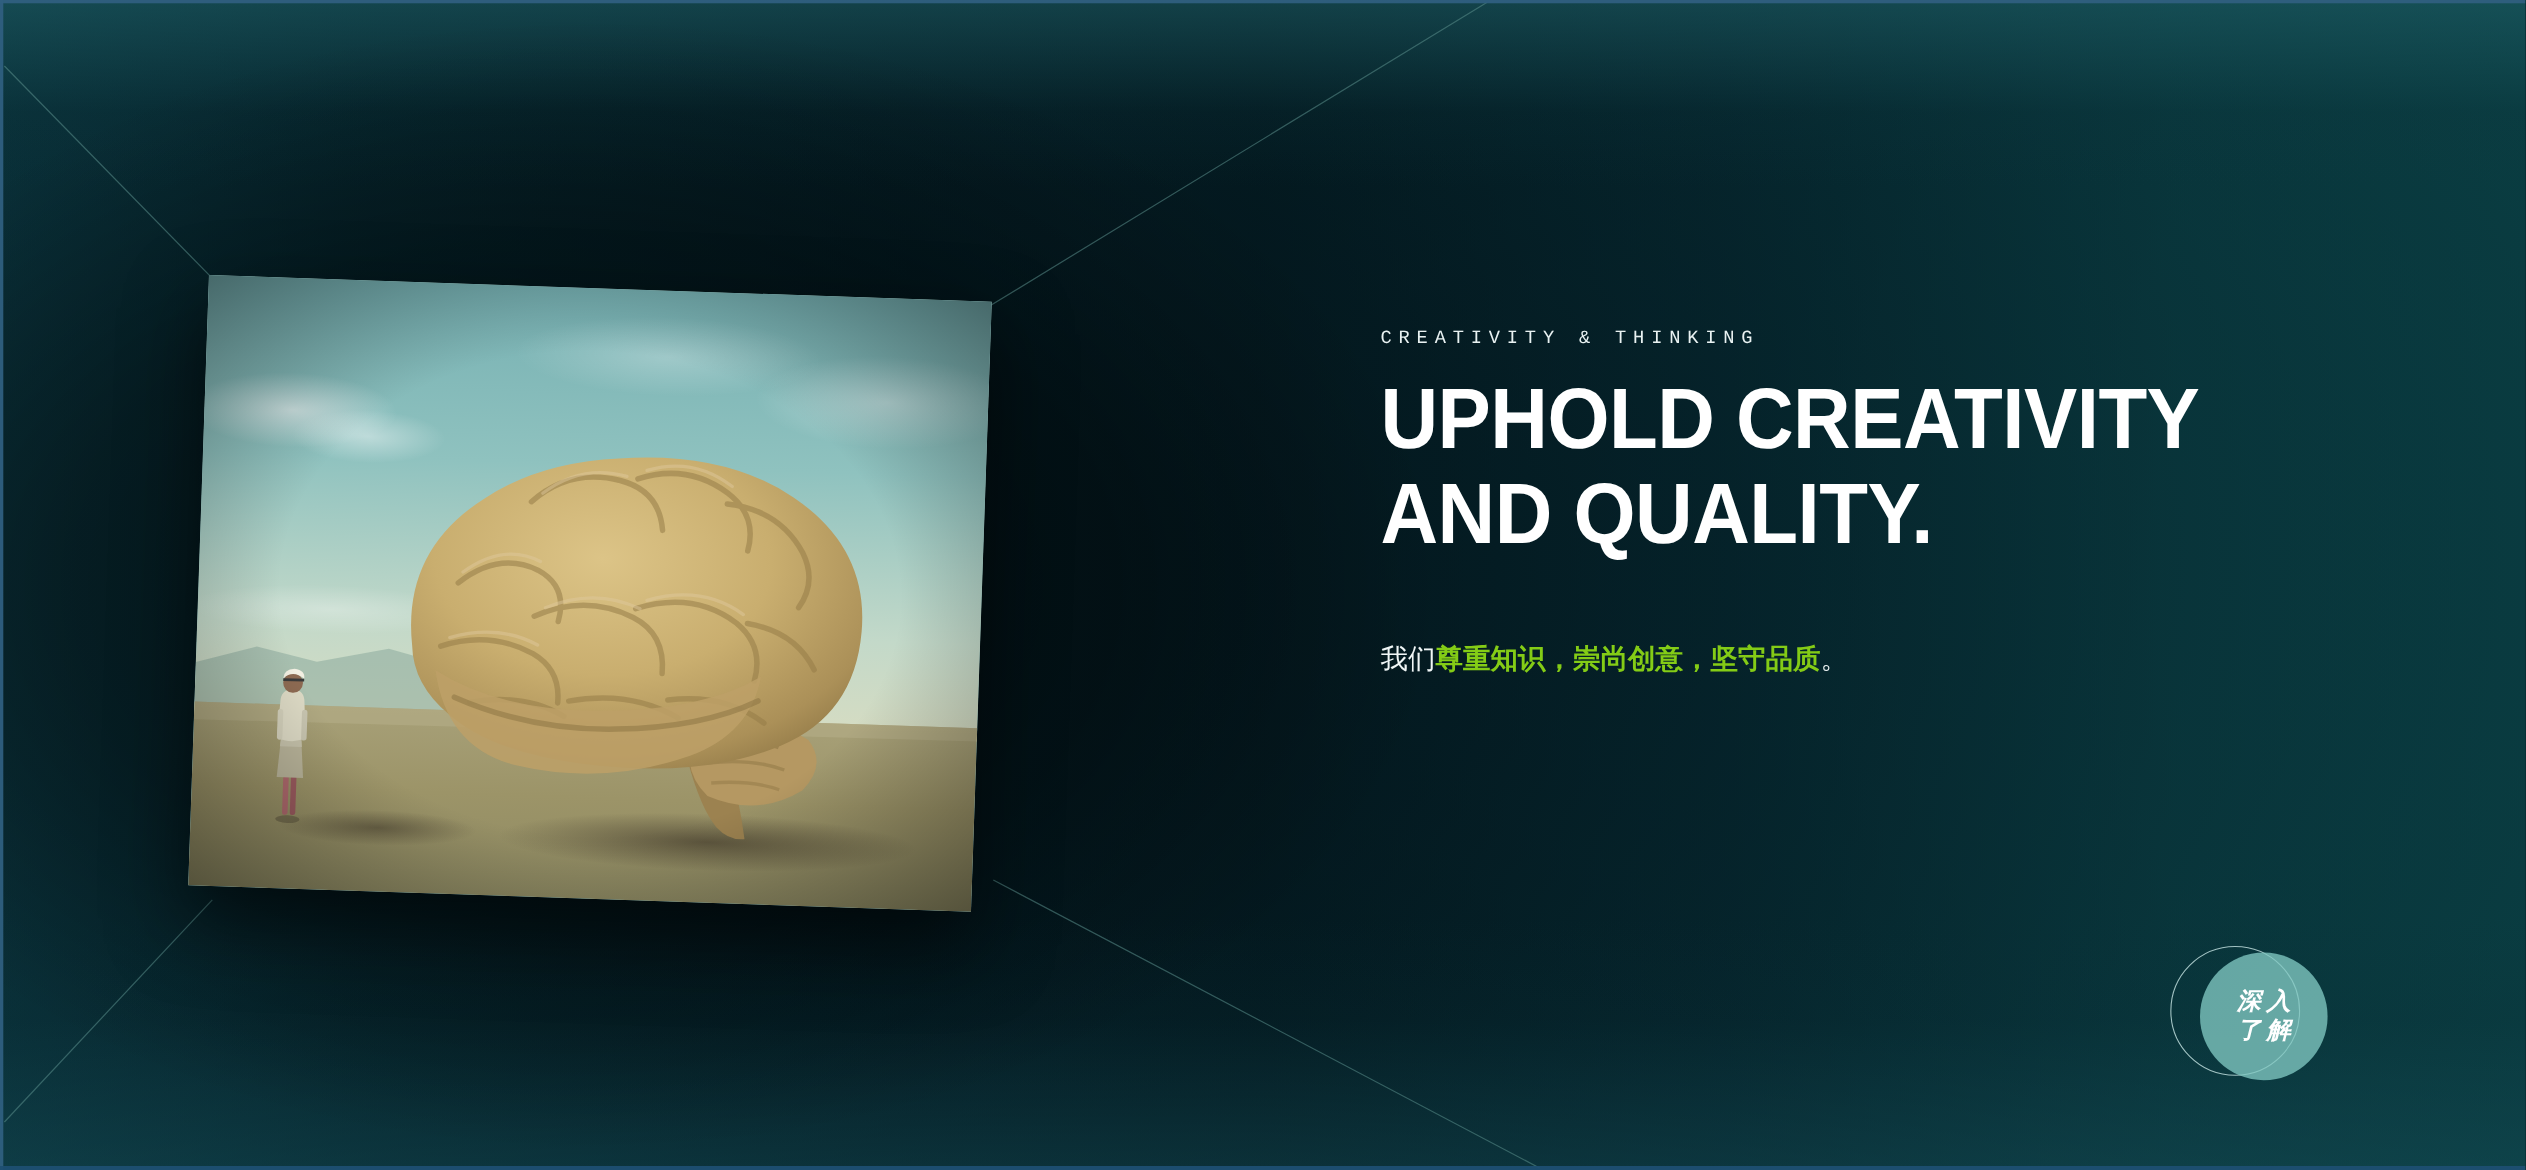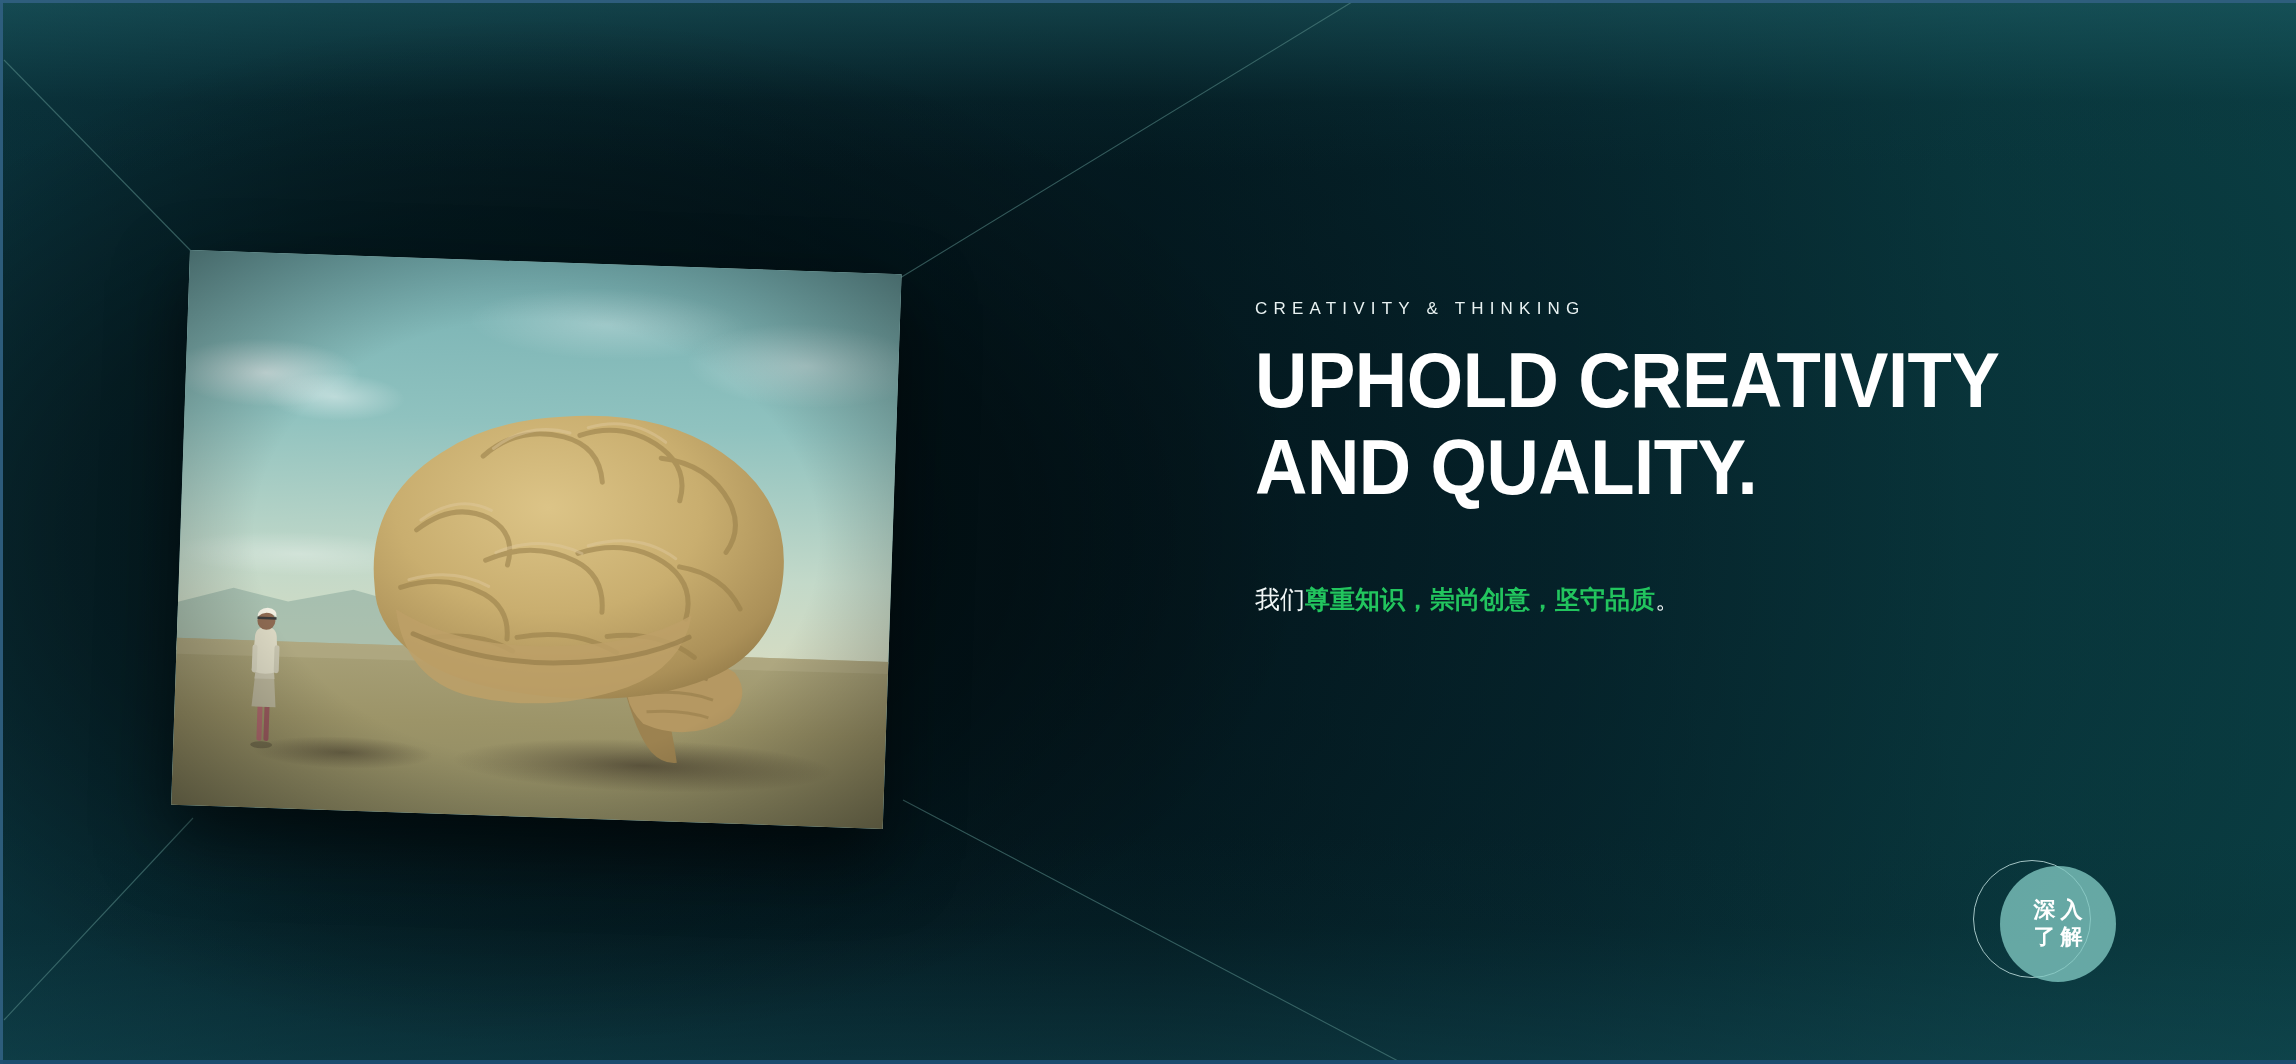--- a/index.html
+++ b/index.html
@@ -45,39 +45,39 @@
     position:absolute;left:190px;top:250px;width:712px;height:555px;
     transform:rotate(1.95deg);transform-origin:0 0;
     box-shadow:0 30px 70px rgba(0,0,0,.55);
   }
   .photo{position:absolute;inset:0;overflow:hidden;background:#8fb7b2;}
   .photo svg{display:block;width:100%;height:100%;}
 
   
   .copy{position:absolute;left:1255px;top:300px;width:900px;}
   .eyebrow{
-    font-family:Liberation Sans, sans-serif;
+    font-family:Liberation Mono, monospace;
     font-size:17px;letter-spacing:6.2px;color:#e9f2f2;font-weight:400;
     white-space:nowrap;line-height:1;
   }
   .headline{
     margin-top:27px;
     font-family:"Liberation Sans",sans-serif;
     font-weight:700;color:#ffffff;
     font-size:78px;line-height:0.94;letter-spacing:-0.5px;
     transform:scaleX(.93);transform-origin:left center;
   }
   .headline .l2{display:block;margin-top:14px;}
   .para{margin-top:74px;color:#f0f6f6;font-size:25px;line-height:1.62;}
   .para .ln{display:block;white-space:nowrap;}
-  .para b{font-weight:700;color:#22c55e;}
+  .para b{font-weight:700;color:#84cc16;}
 
   
   .cta{
-    position:absolute;left:2000px;top:866px;width:116px;height:116px;
+    position:absolute;left:2000px;top:866px;width:116px;height:116px;font-style:italic;
   }
   .cta .ring{
     position:absolute;left:-27px;top:-6px;width:116px;height:116px;
     border:1.6px solid rgba(205,235,233,.78);border-radius:50%;
   }
   .cta .disc{
     position:absolute;left:0;top:0;width:116px;height:116px;border-radius:50%;
     background:rgba(128,200,193,.78);
     display:flex;flex-direction:column;align-items:center;justify-content:center;
   }

